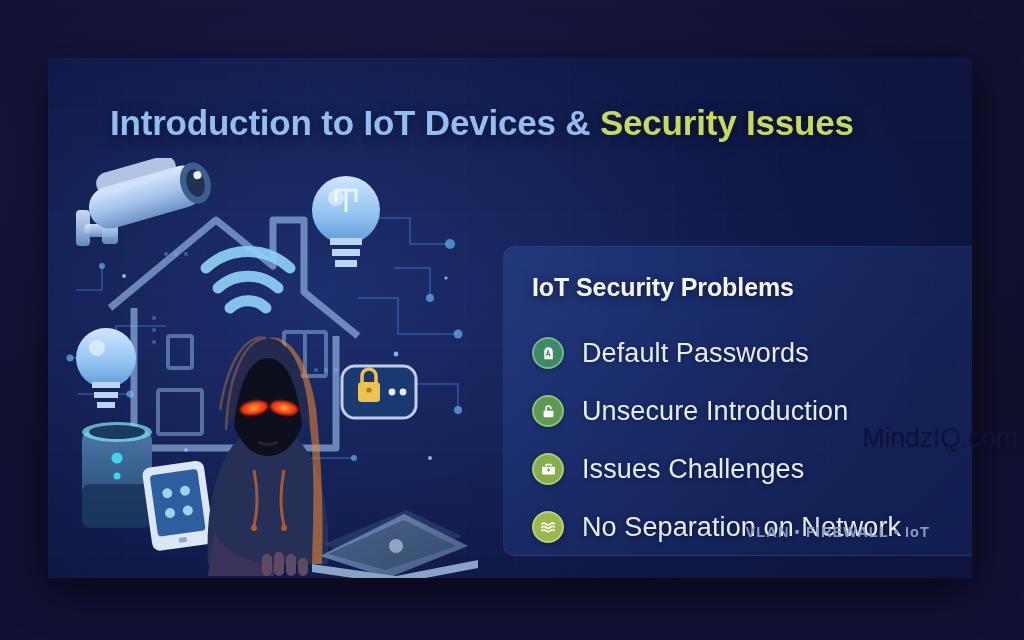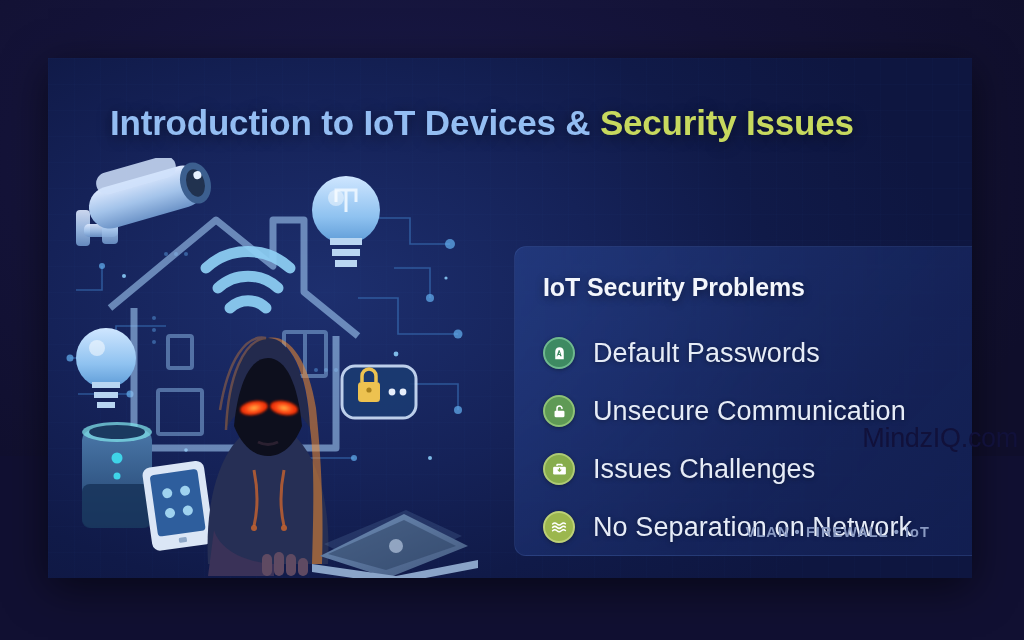--- a/index.html
+++ b/index.html
@@ -66,21 +66,21 @@
     left: 10px;
     top: 100px;
     width: 420px;
     height: 420px;
     z-index: 5;
   }
 
   
   #problems-panel {
     position: absolute;
-    left: 466px;
+    left: 455px;
     top: 188px;
     width: 507px;
     height: 310px;
     border-radius: 12px;
     background: linear-gradient(135deg, rgba(44,74,152,.50) 0%, rgba(30,52,120,.42) 60%, rgba(24,42,104,.38) 100%);
     border: 1px solid rgba(120,160,230,.13);
     z-index: 7;
     padding: 26px 28px 20px 28px;
     backdrop-filter: blur(1px);
   }
@@ -350,21 +350,21 @@
         <span class="problem-label">Default Passwords</span>
       </div>
 
       <div class="problem-row">
         <span class="problem-badge" style="background:#5f9a55;border:2px solid #8ec276;">
           <svg width="17" height="17" viewBox="0 0 24 24" fill="none" stroke="#ffffff" stroke-width="2.2">
             <rect x="5" y="11" width="14" height="9" rx="1.6" fill="#ffffff" stroke="none"></rect>
             <path d="M8.5 11V7.8a3.5 3.5 0 0 1 7 0" stroke-linecap="round"></path>
           </svg>
         </span>
-        <span class="problem-label">Unsecure Communication</span>
+        <span class="problem-label">Unsecure Introduction</span>
       </div>
 
       <div class="problem-row">
         <span class="problem-badge" style="background:#87ad4c;border:2px solid #aecb74;">
           <svg width="17" height="17" viewBox="0 0 24 24" fill="#ffffff">
             <path d="M9 4h6a1.5 1.5 0 0 1 1.5 1.5V7h-2V6h-5v1h-2V5.5A1.5 1.5 0 0 1 9 4z"></path>
             <rect x="3" y="8" width="18" height="11" rx="1.8"></rect>
             <path d="M12 10.5v4m0 0l-2-2m2 2l2-2" stroke="#87ad4c" stroke-width="1.6" fill="none" stroke-linecap="round"></path>
           </svg>
         </span>

